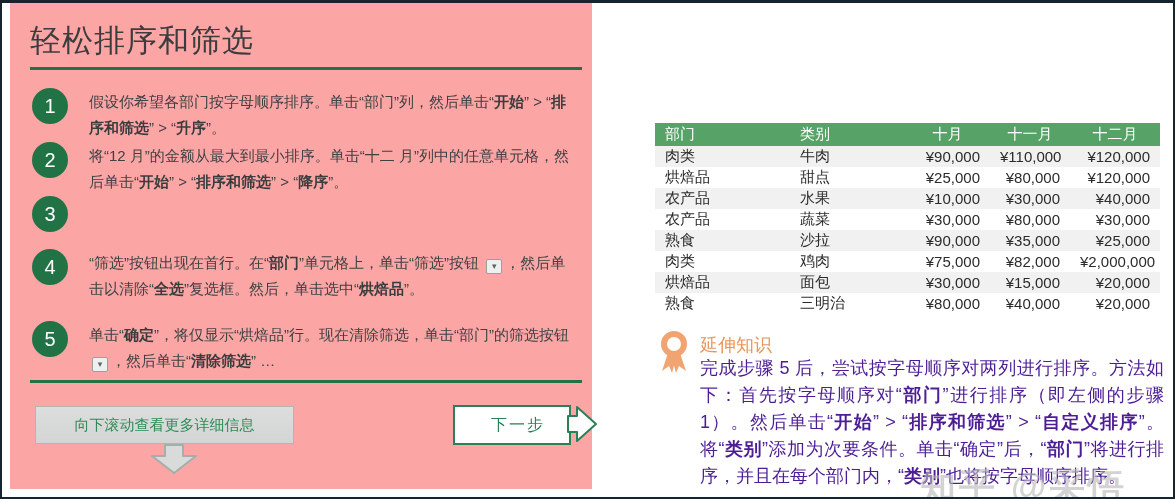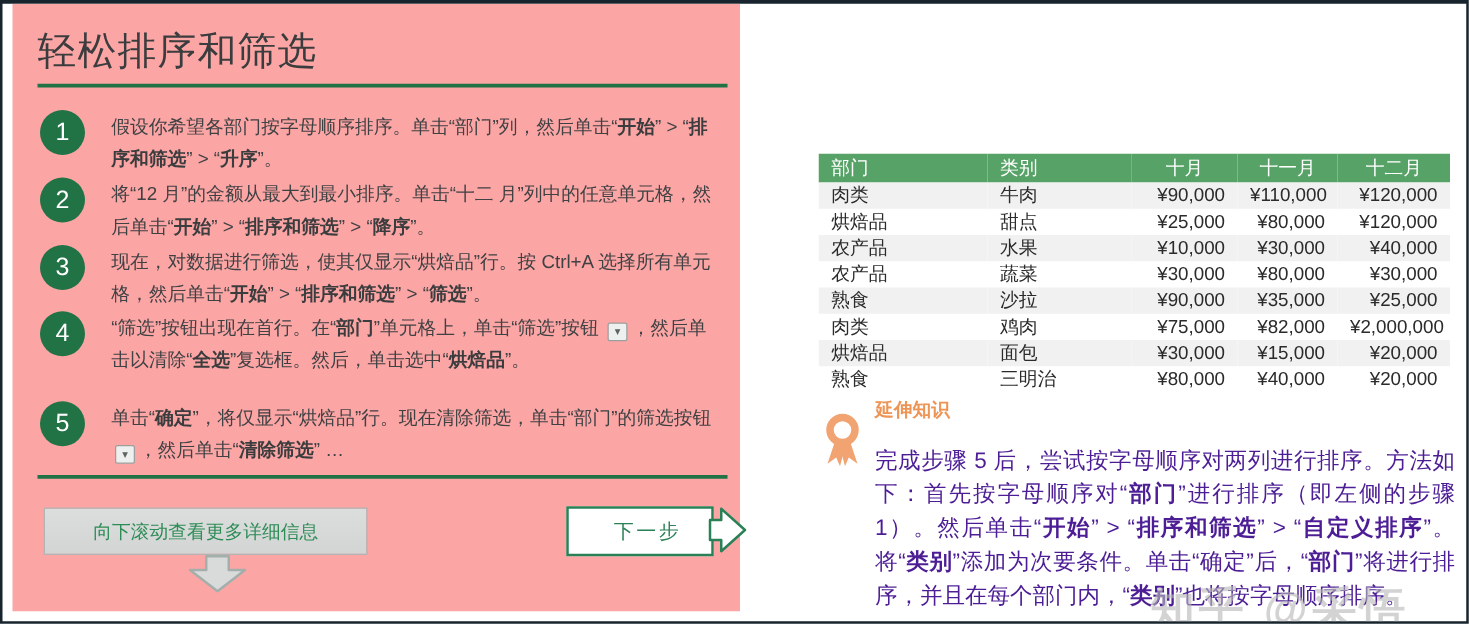--- a/index.html
+++ b/index.html
@@ -61,21 +61,21 @@
   .sales-table th {
     background:#57a266; color:#ffffff; font-weight:400; height:23px;
     padding:0 10px; text-align:left;
   }
   .sales-table th.num { text-align:center; }
   .sales-table td { height:21px; padding:0 10px; color:#2b2b2b; }
   .sales-table td.num { text-align:right; }
   .sales-table tbody tr:nth-child(odd) { background:#f1f1f1; }
   .ext-icon { position:absolute; left:654px; top:327px; }
   .ext-heading {
-    position:absolute; left:698px; top:316px; font-size:15px; font-weight:bold;
+    position:absolute; left:698px; top:330px; font-size:18px; font-weight:normal;
     color:#ed9557;
   }
   .ext-para {
     position:absolute; left:698px; top:352px; width:464px; font-size:18px;
     line-height:27px; color:#4c1d95; text-align:justify;
   }
   .ext-para b { font-weight:bold; }
   .watermark {
     position:absolute; left:918px; top:434px; font-size:36px; color:#b9b9b9;
     opacity:0.62; letter-spacing:3px; pointer-events:none; z-index:5;
@@ -95,21 +95,20 @@
     <div class="step step-1">
       <div class="step-badge">1</div>
       <div class="step-text"><span>假设你希望各部门按字母顺序排序。单击“部门”列，然后单击“</span><b>开始</b><span>” &gt; “</span><b>排序和筛选</b><span>” &gt; “</span><b>升序</b><span>”。</span></div>
     </div>
     <div class="step step-2">
       <div class="step-badge">2</div>
       <div class="step-text"><span>将“12 月”的金额从最大到最小排序。单击“十二 月”列中的任意单元格，然后单击“</span><b>开始</b><span>” &gt; “</span><b>排序和筛选</b><span>” &gt; “</span><b>降序</b><span>”。</span></div>
     </div>
     <div class="step step-3">
       <div class="step-badge">3</div>
-      <div class="step-text"><span>现在，对数据进行筛选，使其仅显示“烘焙品”行。按 Ctrl+A 选择所有单元格，然后单击“</span><b>开始</b><span>” &gt; “</span><b>排序和筛选</b><span>” &gt; “</span><b>筛选</b><span>”。</span></div>
     </div>
     <div class="step step-4">
       <div class="step-badge">4</div>
       <div class="step-text"><span>“筛选”按钮出现在首行。在“</span><b>部门</b><span>”单元格上，单击“筛选”按钮 </span><span class="dd-icon">▾</span><span>，然后单击以清除“</span><b>全选</b><span>”复选框。然后，单击选中“</span><b>烘焙品</b><span>”。</span></div>
     </div>
     <div class="step step-5">
       <div class="step-badge">5</div>
       <div class="step-text"><span>单击“</span><b>确定</b><span>”，将仅显示“烘焙品”行。现在清除筛选，单击“部门”的筛选按钮 </span><span class="dd-icon">▾</span><span>，然后单击“</span><b>清除筛选</b><span>” …</span></div>
     </div>
 

